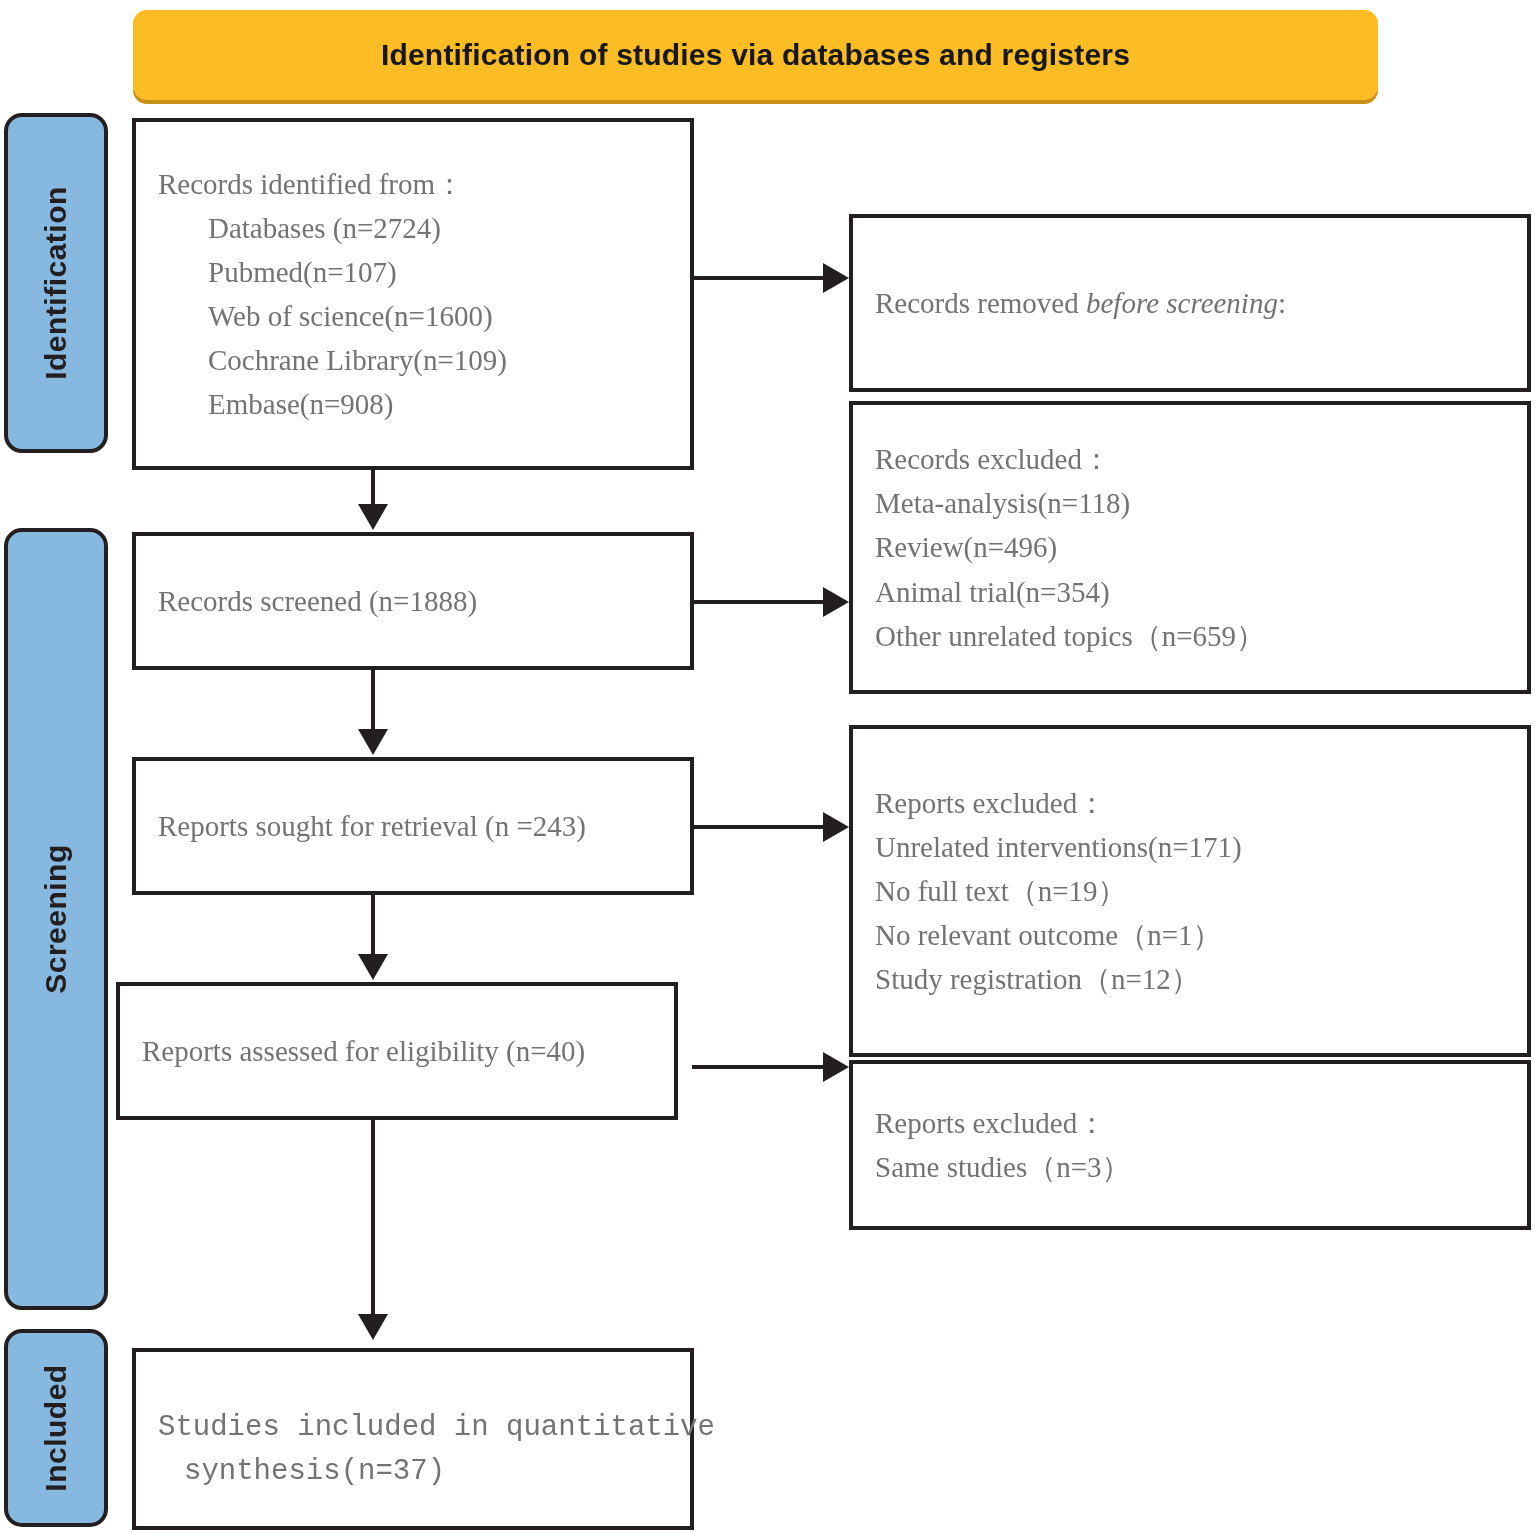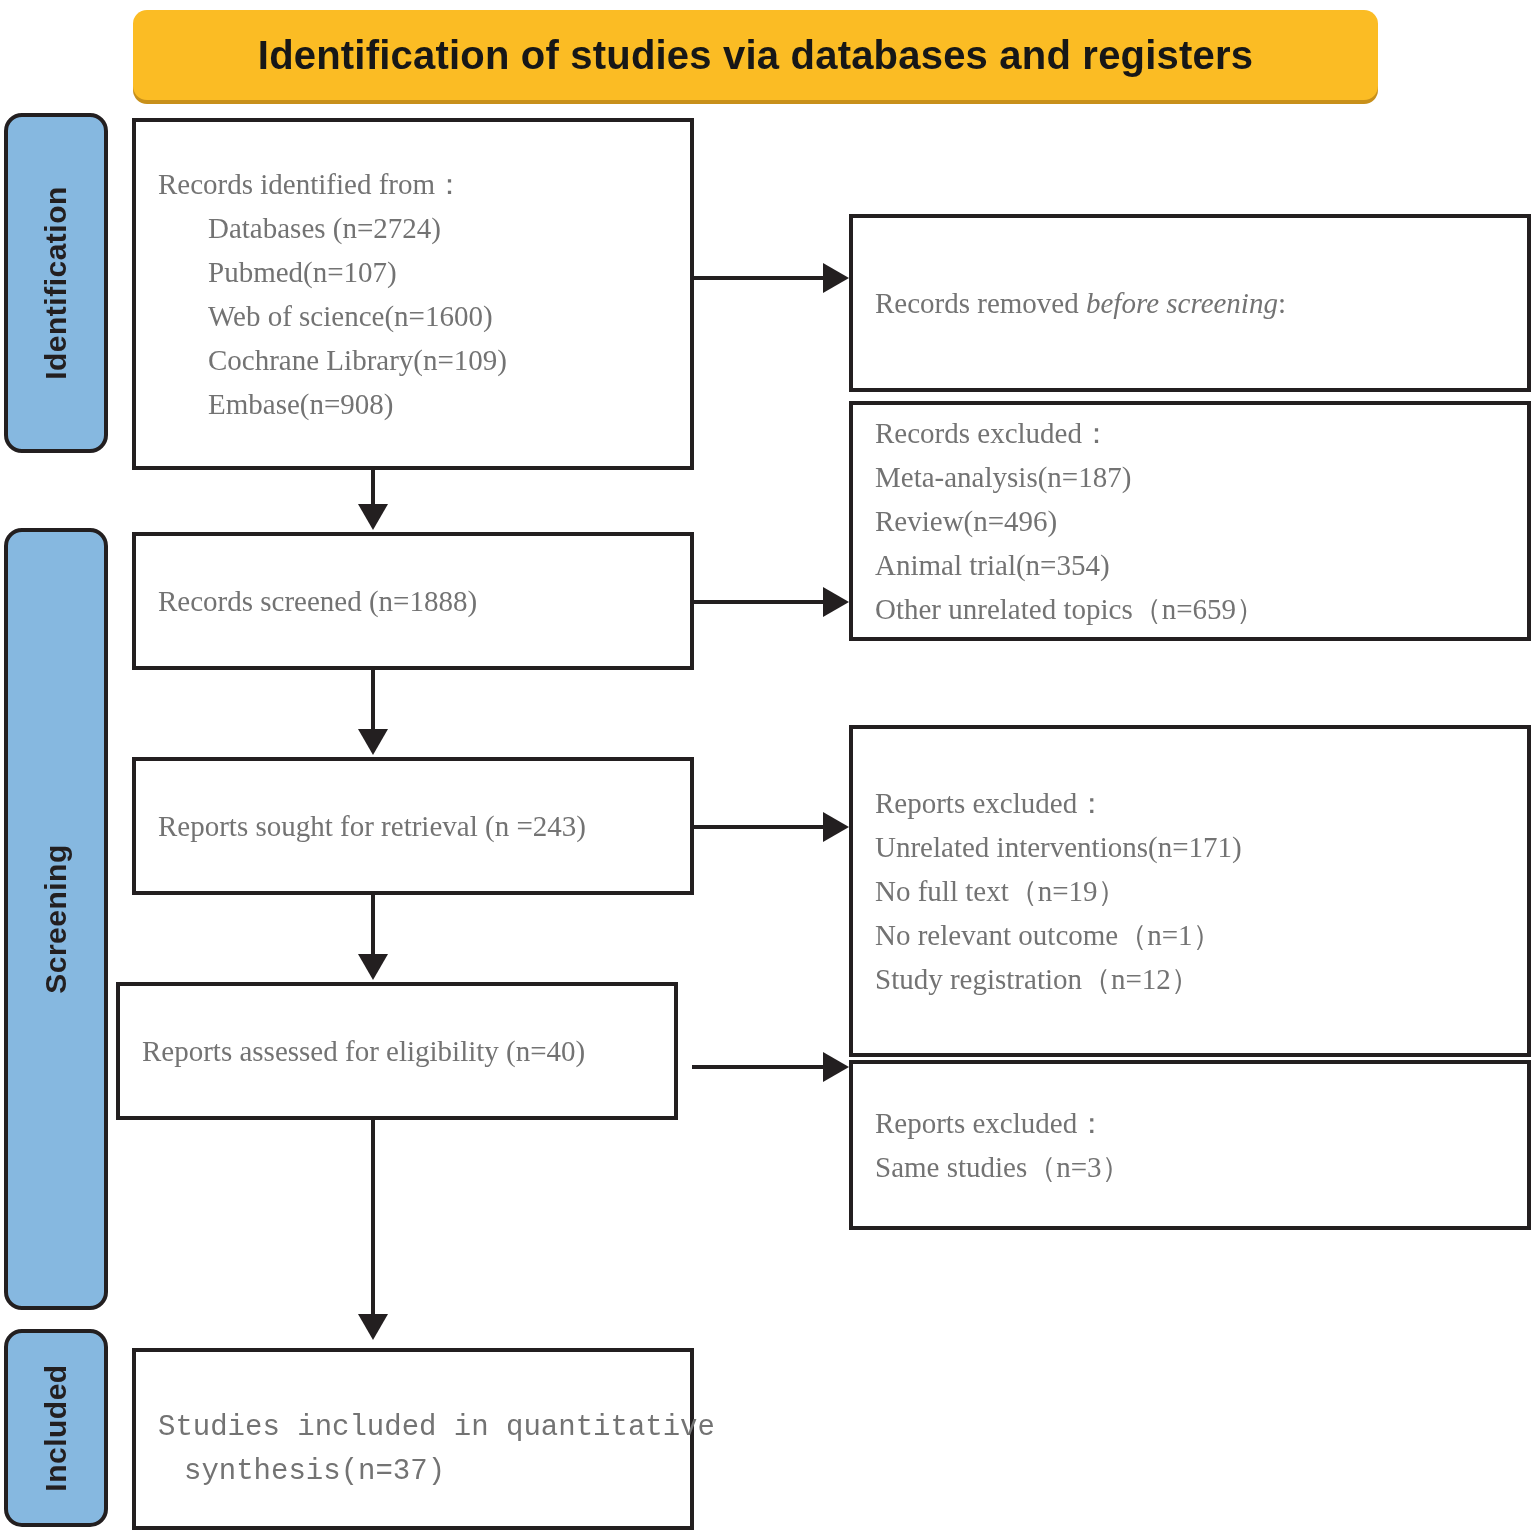--- a/index.html
+++ b/index.html
@@ -46,21 +46,21 @@
     background: #FBBC24;
     border-radius: 14px;
     box-shadow: 0 4px 0 0 #C8901A;
     display: flex;
     align-items: center;
     justify-content: center;
   }
   #header-banner .title {
     font-family: "Liberation Sans", "DejaVu Sans", sans-serif;
     font-weight: bold;
-    font-size: 40px;
+    font-size: 30px;
     color: #171717;
     letter-spacing: 0.2px;
   }
 
   
   .box {
     position: absolute;
     background: #ffffff;
     border: 4px solid #231F20;
     display: flex;
@@ -139,24 +139,24 @@
   </div>
 
   <div class="box" style="left:849px; top:214px; width:682px; height:178px;">
     <div class="lines">
       <div class="line">
         <span>Records removed </span><em>before screening</em><span>:</span>
       </div>
     </div>
   </div>
 
-  <div class="box" style="left:849px; top:401px; width:682px; height:240px;">
+  <div class="box" style="left:849px; top:401px; width:682px; height:293px;">
     <div class="lines">
       <div class="line">Records excluded：</div>
-      <div class="line">Meta-analysis(n=187)</div>
+      <div class="line">Meta-analysis(n=118)</div>
       <div class="line">Review(n=496)</div>
       <div class="line">Animal trial(n=354)</div>
       <div class="line">Other unrelated topics（n=659）</div>
     </div>
   </div>
 
   <div class="box" style="left:132px; top:532px; width:562px; height:138px;">
     <div class="lines">
       <div class="line">Records screened (n=1888)</div>
     </div>

